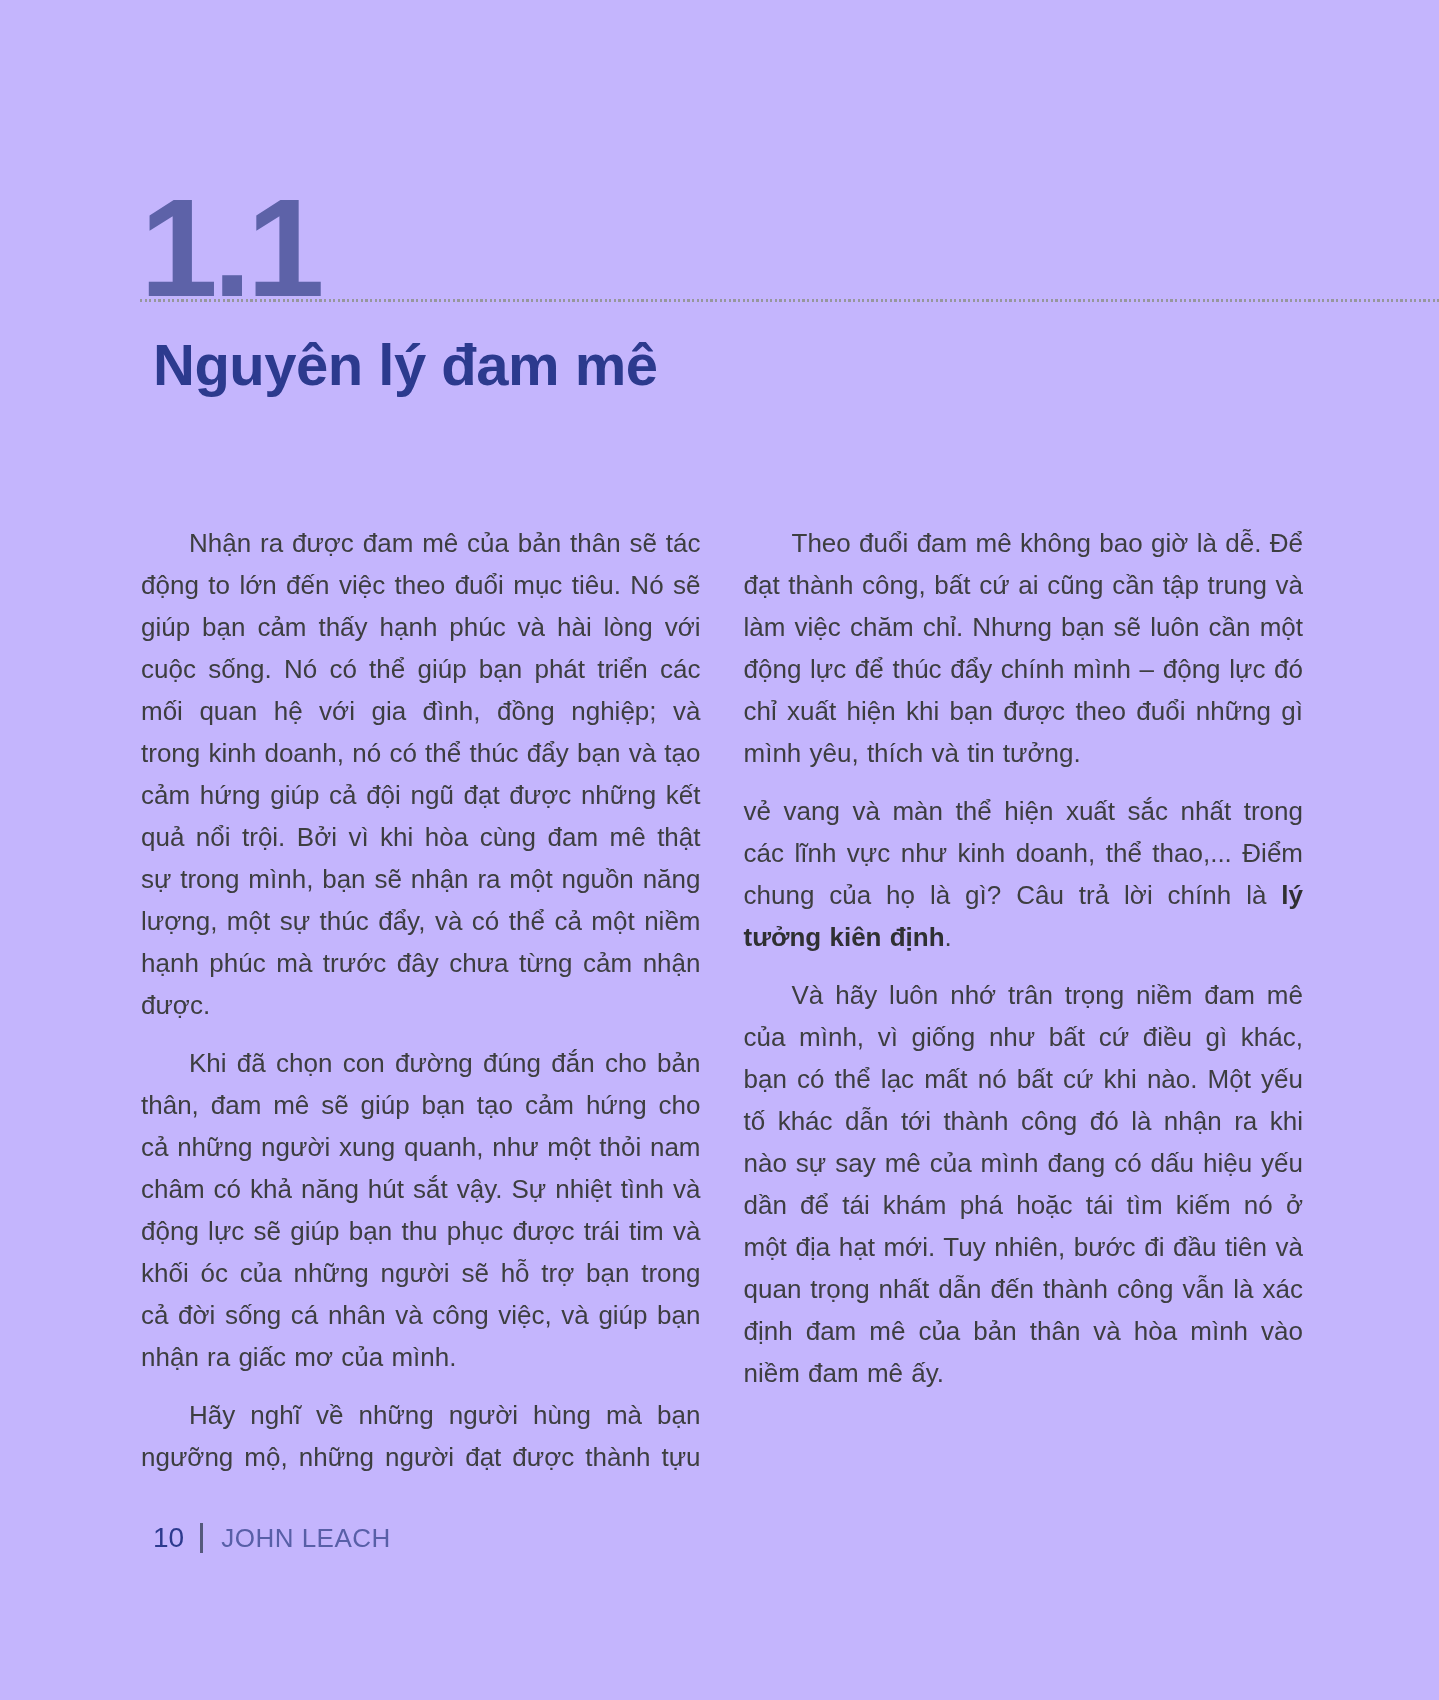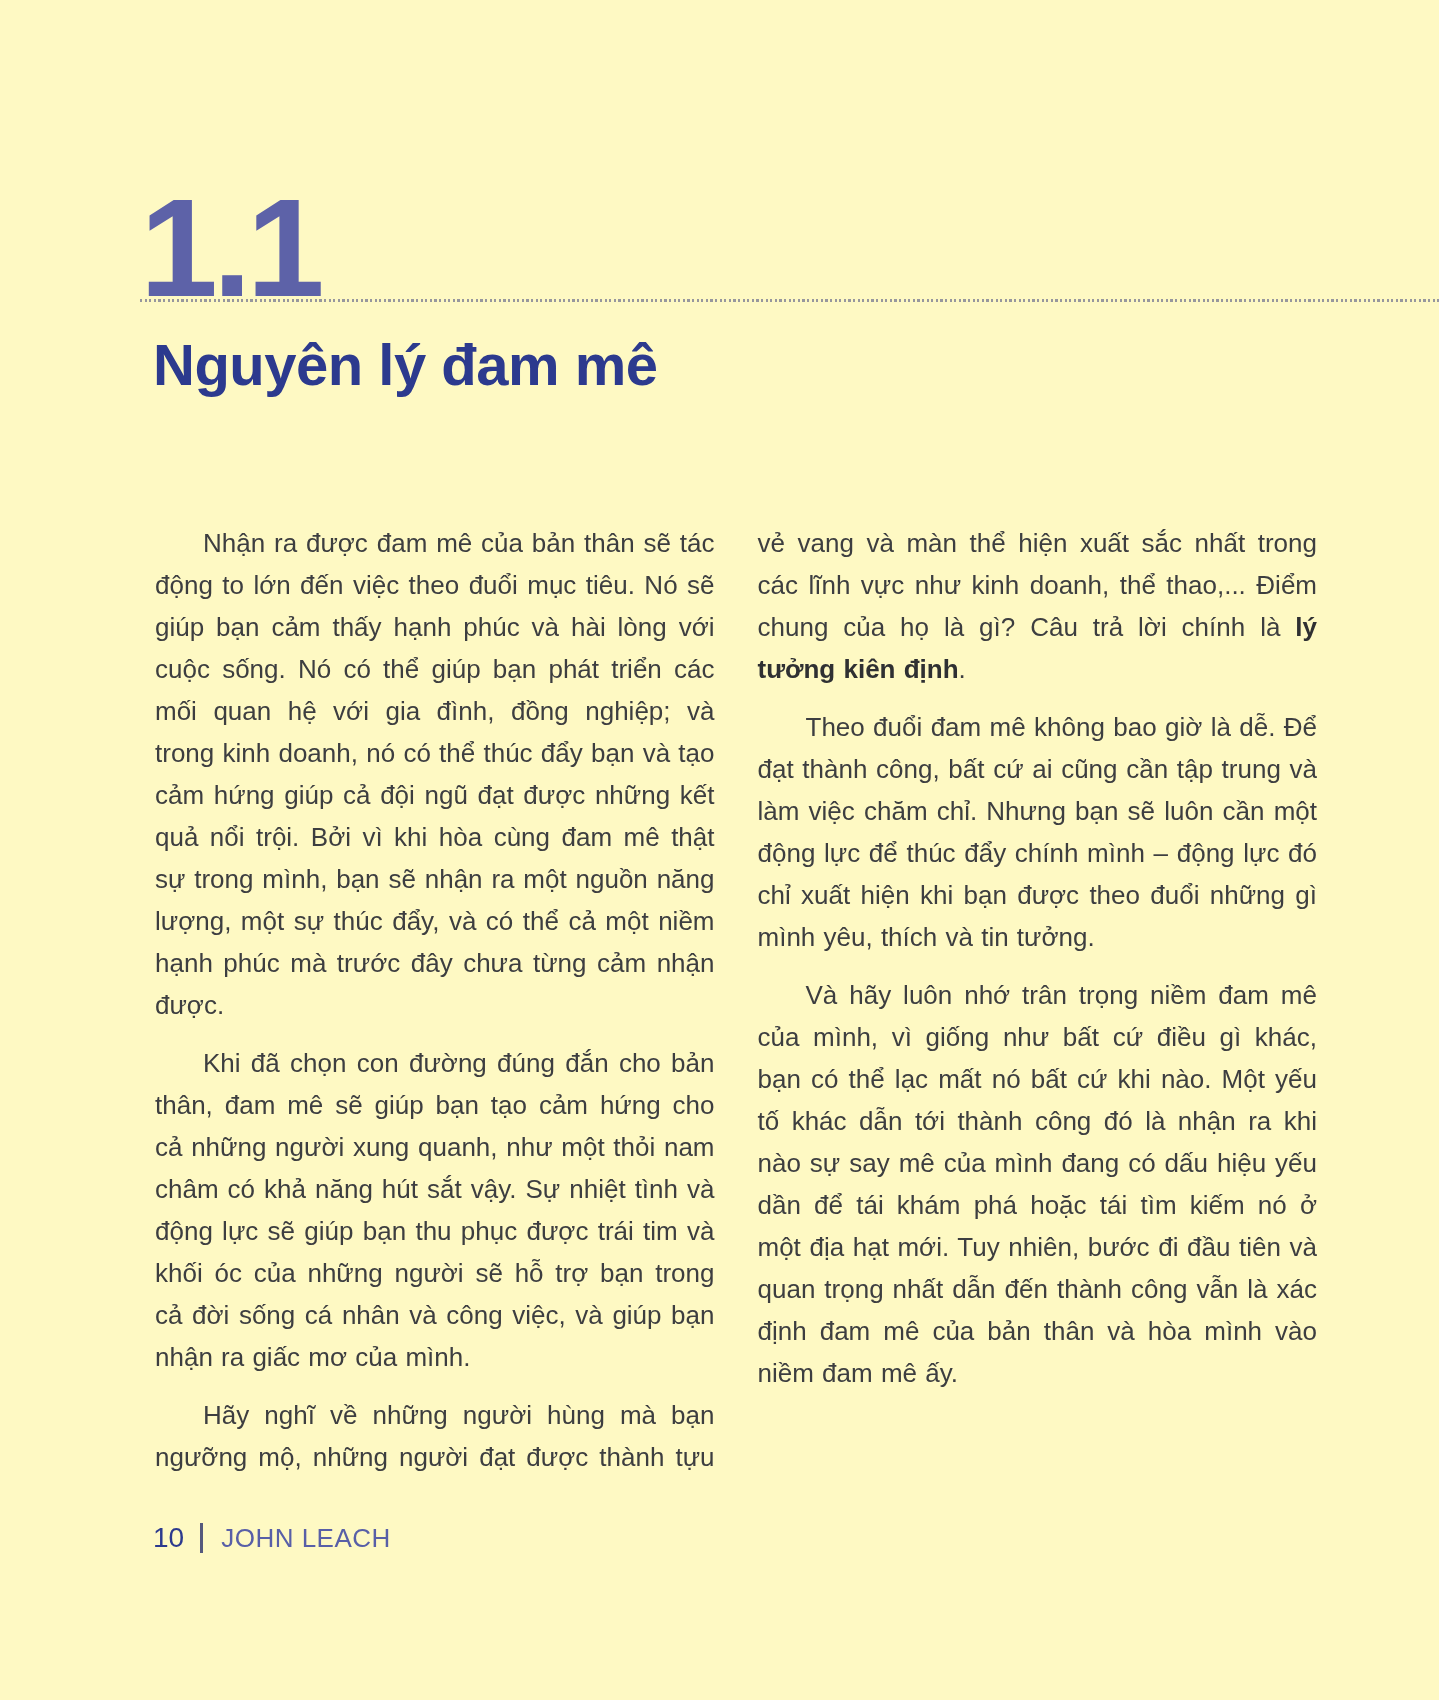--- a/index.html
+++ b/index.html
@@ -10,21 +10,21 @@
   body {
     position: relative;
     width: 1439px;
     height: 1700px;
     overflow: hidden;
     font-family: "Liberation Sans", "DejaVu Sans", sans-serif;
   }
   .page {
     position: absolute;
     inset: 0;
-    background: #fef9c3;
+    background: #c4b5fd;
   }
   .chapter-number {
     position: absolute;
     left: 140px;
     top: 178px;
     font-size: 140px;
     line-height: 1;
     font-weight: bold;
     letter-spacing: -5px;
     color: var(--chapter-number, #5d62a8);
@@ -47,21 +47,21 @@
     top: 324px;
     margin: 12px;
     font-size: 58px;
     line-height: 1;
     font-weight: bold;
     letter-spacing: -0.5px;
     color: var(--chapter-title, #2c3a8e);
   }
   .columns {
     position: absolute;
-    left: 155px;
+    left: 141px;
     top: 522px;
     width: 1162px;
     display: flex;
     gap: 43px;
   }
   .column {
     flex: 1 1 0;
     min-width: 0;
   }
   .para {
@@ -120,22 +120,22 @@
     <h1 class="chapter-title">Nguyên lý đam mê</h1>
   </header>
 
   <main class="columns">
     <div class="column" data-column-index="0">
         <p class="para"><span class="">Nhận ra được đam mê của bản thân sẽ tác động to lớn đến việc theo đuổi mục tiêu. Nó sẽ giúp bạn cảm thấy hạnh phúc và hài lòng với cuộc sống. Nó có thể giúp bạn phát triển các mối quan hệ với gia đình, đồng nghiệp; và trong kinh doanh, nó có thể thúc đẩy bạn và tạo cảm hứng giúp cả đội ngũ đạt được những kết quả nổi trội. Bởi vì khi hòa cùng đam mê thật sự trong mình, bạn sẽ nhận ra một nguồn năng lượng, một sự thúc đẩy, và có thể cả một niềm hạnh phúc mà trước đây chưa từng cảm nhận được.</span></p>
         <p class="para"><span class="">Khi đã chọn con đường đúng đắn cho bản thân, đam mê sẽ giúp bạn tạo cảm hứng cho cả những người xung quanh, như một thỏi nam châm có khả năng hút sắt vậy. Sự nhiệt tình và động lực sẽ giúp bạn thu phục được trái tim và khối óc của những người sẽ hỗ trợ bạn trong cả đời sống cá nhân và công việc, và giúp bạn nhận ra giấc mơ của mình.</span></p>
         <p class="para"><span class="">Hãy nghĩ về những người hùng mà bạn ngưỡng mộ, những người đạt được thành tựu</span></p>
       </div>
     <div class="column" data-column-index="1">
+        <p class="para"><span class="">Theo đuổi đam mê không bao giờ là dễ. Để đạt thành công, bất cứ ai cũng cần tập trung và làm việc chăm chỉ. Nhưng bạn sẽ luôn cần một động lực để thúc đẩy chính mình – động lực đó chỉ xuất hiện khi bạn được theo đuổi những gì mình yêu, thích và tin tưởng.</span></p>
         <p class="para no-indent"><span class="">vẻ vang và màn thể hiện xuất sắc nhất trong các lĩnh vực như kinh doanh, thể thao,... Điểm chung của họ là gì? Câu trả lời chính là </span><span class="bold">lý tưởng kiên định</span><span class="">.</span></p>
-        <p class="para"><span class="">Theo đuổi đam mê không bao giờ là dễ. Để đạt thành công, bất cứ ai cũng cần tập trung và làm việc chăm chỉ. Nhưng bạn sẽ luôn cần một động lực để thúc đẩy chính mình – động lực đó chỉ xuất hiện khi bạn được theo đuổi những gì mình yêu, thích và tin tưởng.</span></p>
         <p class="para"><span class="">Và hãy luôn nhớ trân trọng niềm đam mê của mình, vì giống như bất cứ điều gì khác, bạn có thể lạc mất nó bất cứ khi nào. Một yếu tố khác dẫn tới thành công đó là nhận ra khi nào sự say mê của mình đang có dấu hiệu yếu dần để tái khám phá hoặc tái tìm kiếm nó ở một địa hạt mới. Tuy nhiên, bước đi đầu tiên và quan trọng nhất dẫn đến thành công vẫn là xác định đam mê của bản thân và hòa mình vào niềm đam mê ấy.</span></p>
       </div>
   </main>
 
   <footer class="page-footer">
     <span class="page-number">10</span>
     <span class="footer-divider"></span>
     <span class="author-name">JOHN LEACH</span>
   </footer>
 

